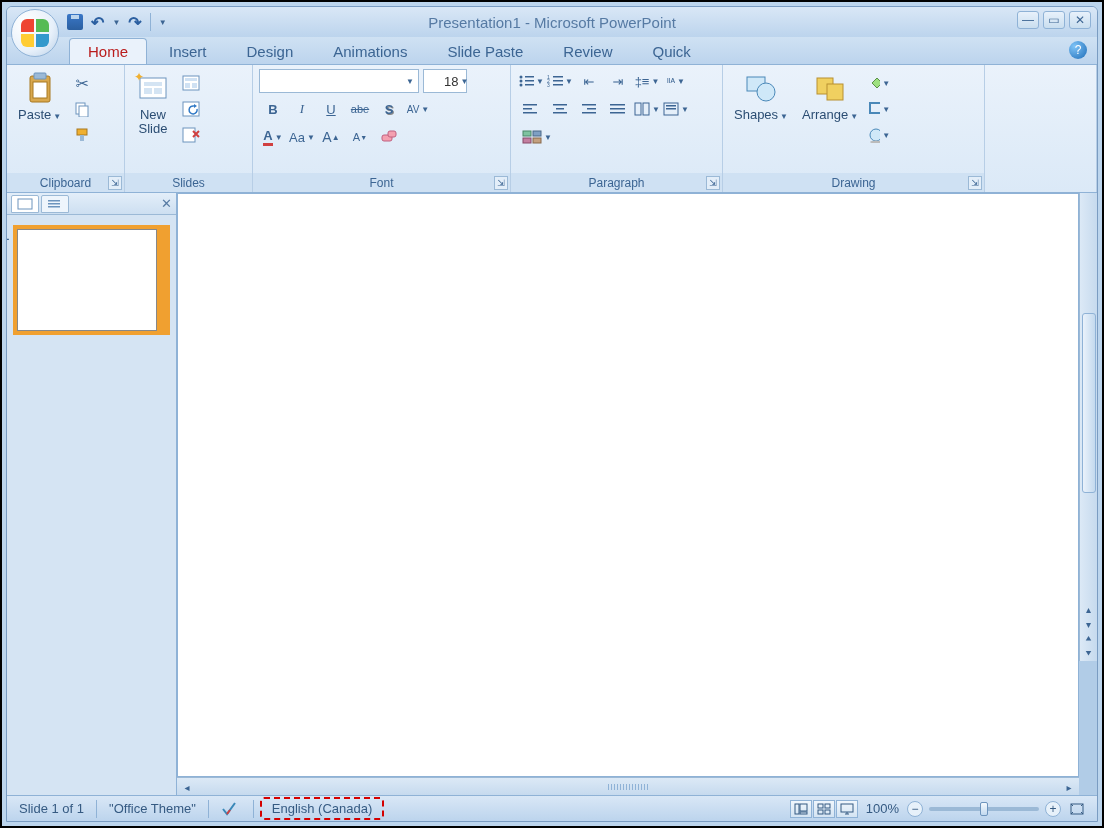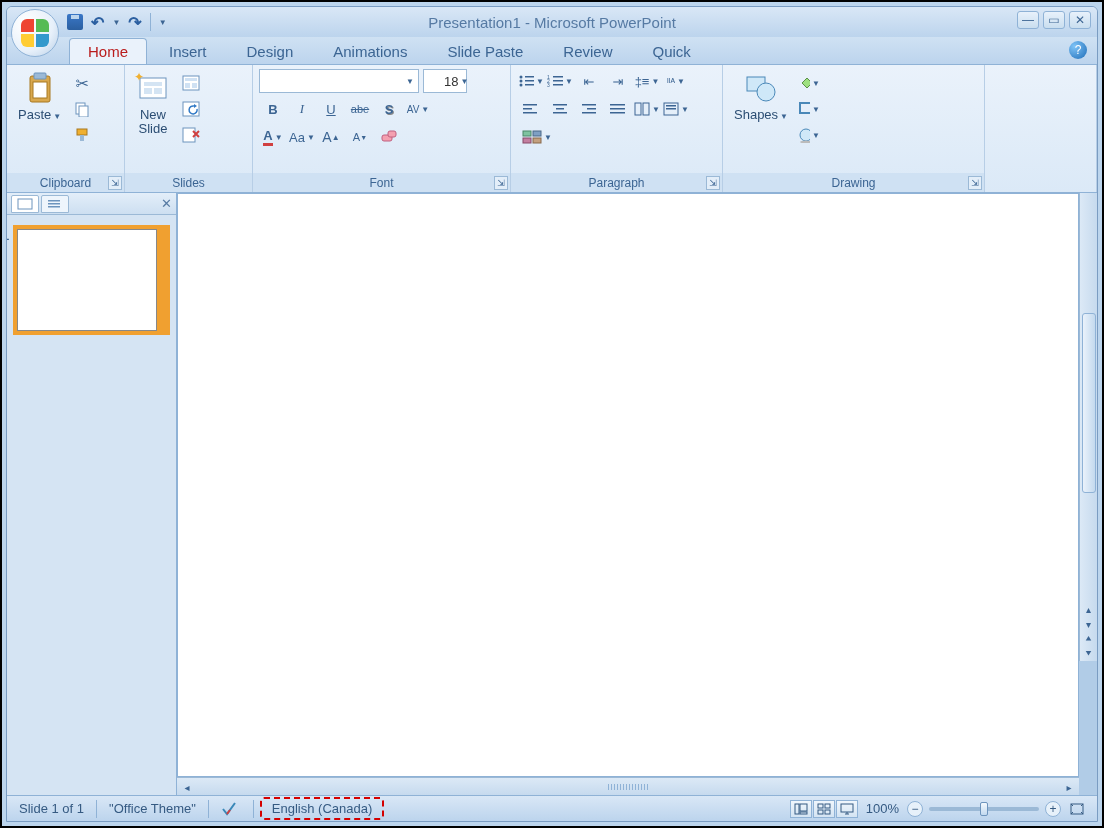--- a/index.html
+++ b/index.html
@@ -357,20 +357,29 @@
       <div class="group-body">
         <div class="bigbtn">
           <div class="icon">
                 <svg width="34" height="30">
                   <rect x="3" y="3" width="18" height="14" fill="#cfe8f8" stroke="#4a88b8"></rect>
                   <circle cx="22" cy="18" r="9" fill="#cfe8f8" stroke="#4a88b8"></circle>
                 </svg>
               </div>
           <div class="lbl"><span>Shapes</span><span class="dd-arrow">▼</span></div>
         </div>
+        <div class="bigbtn">
+          <div class="icon">
+                <svg width="34" height="30">
+                  <rect x="4" y="4" width="16" height="16" fill="#f0d060" stroke="#b89030"></rect>
+                  <rect x="14" y="10" width="16" height="16" fill="#f0d060" stroke="#b89030"></rect>
+                </svg>
+              </div>
+          <div class="lbl"><span>Arrange</span><span class="dd-arrow">▼</span></div>
+        </div>
         <div class="smallbtns">
           <div>
                 <svg width="18" height="16">
                   <path d="M4 8 l5 -5 5 5 -5 5 z" fill="#9de080" stroke="#5a9048"></path>
                   <circle cx="14" cy="12" r="2" fill="#9de080"></circle>
                 </svg>
                 <span class="dd-arrow">▼</span>
               </div>
           <div>
                 <svg width="18" height="16">

